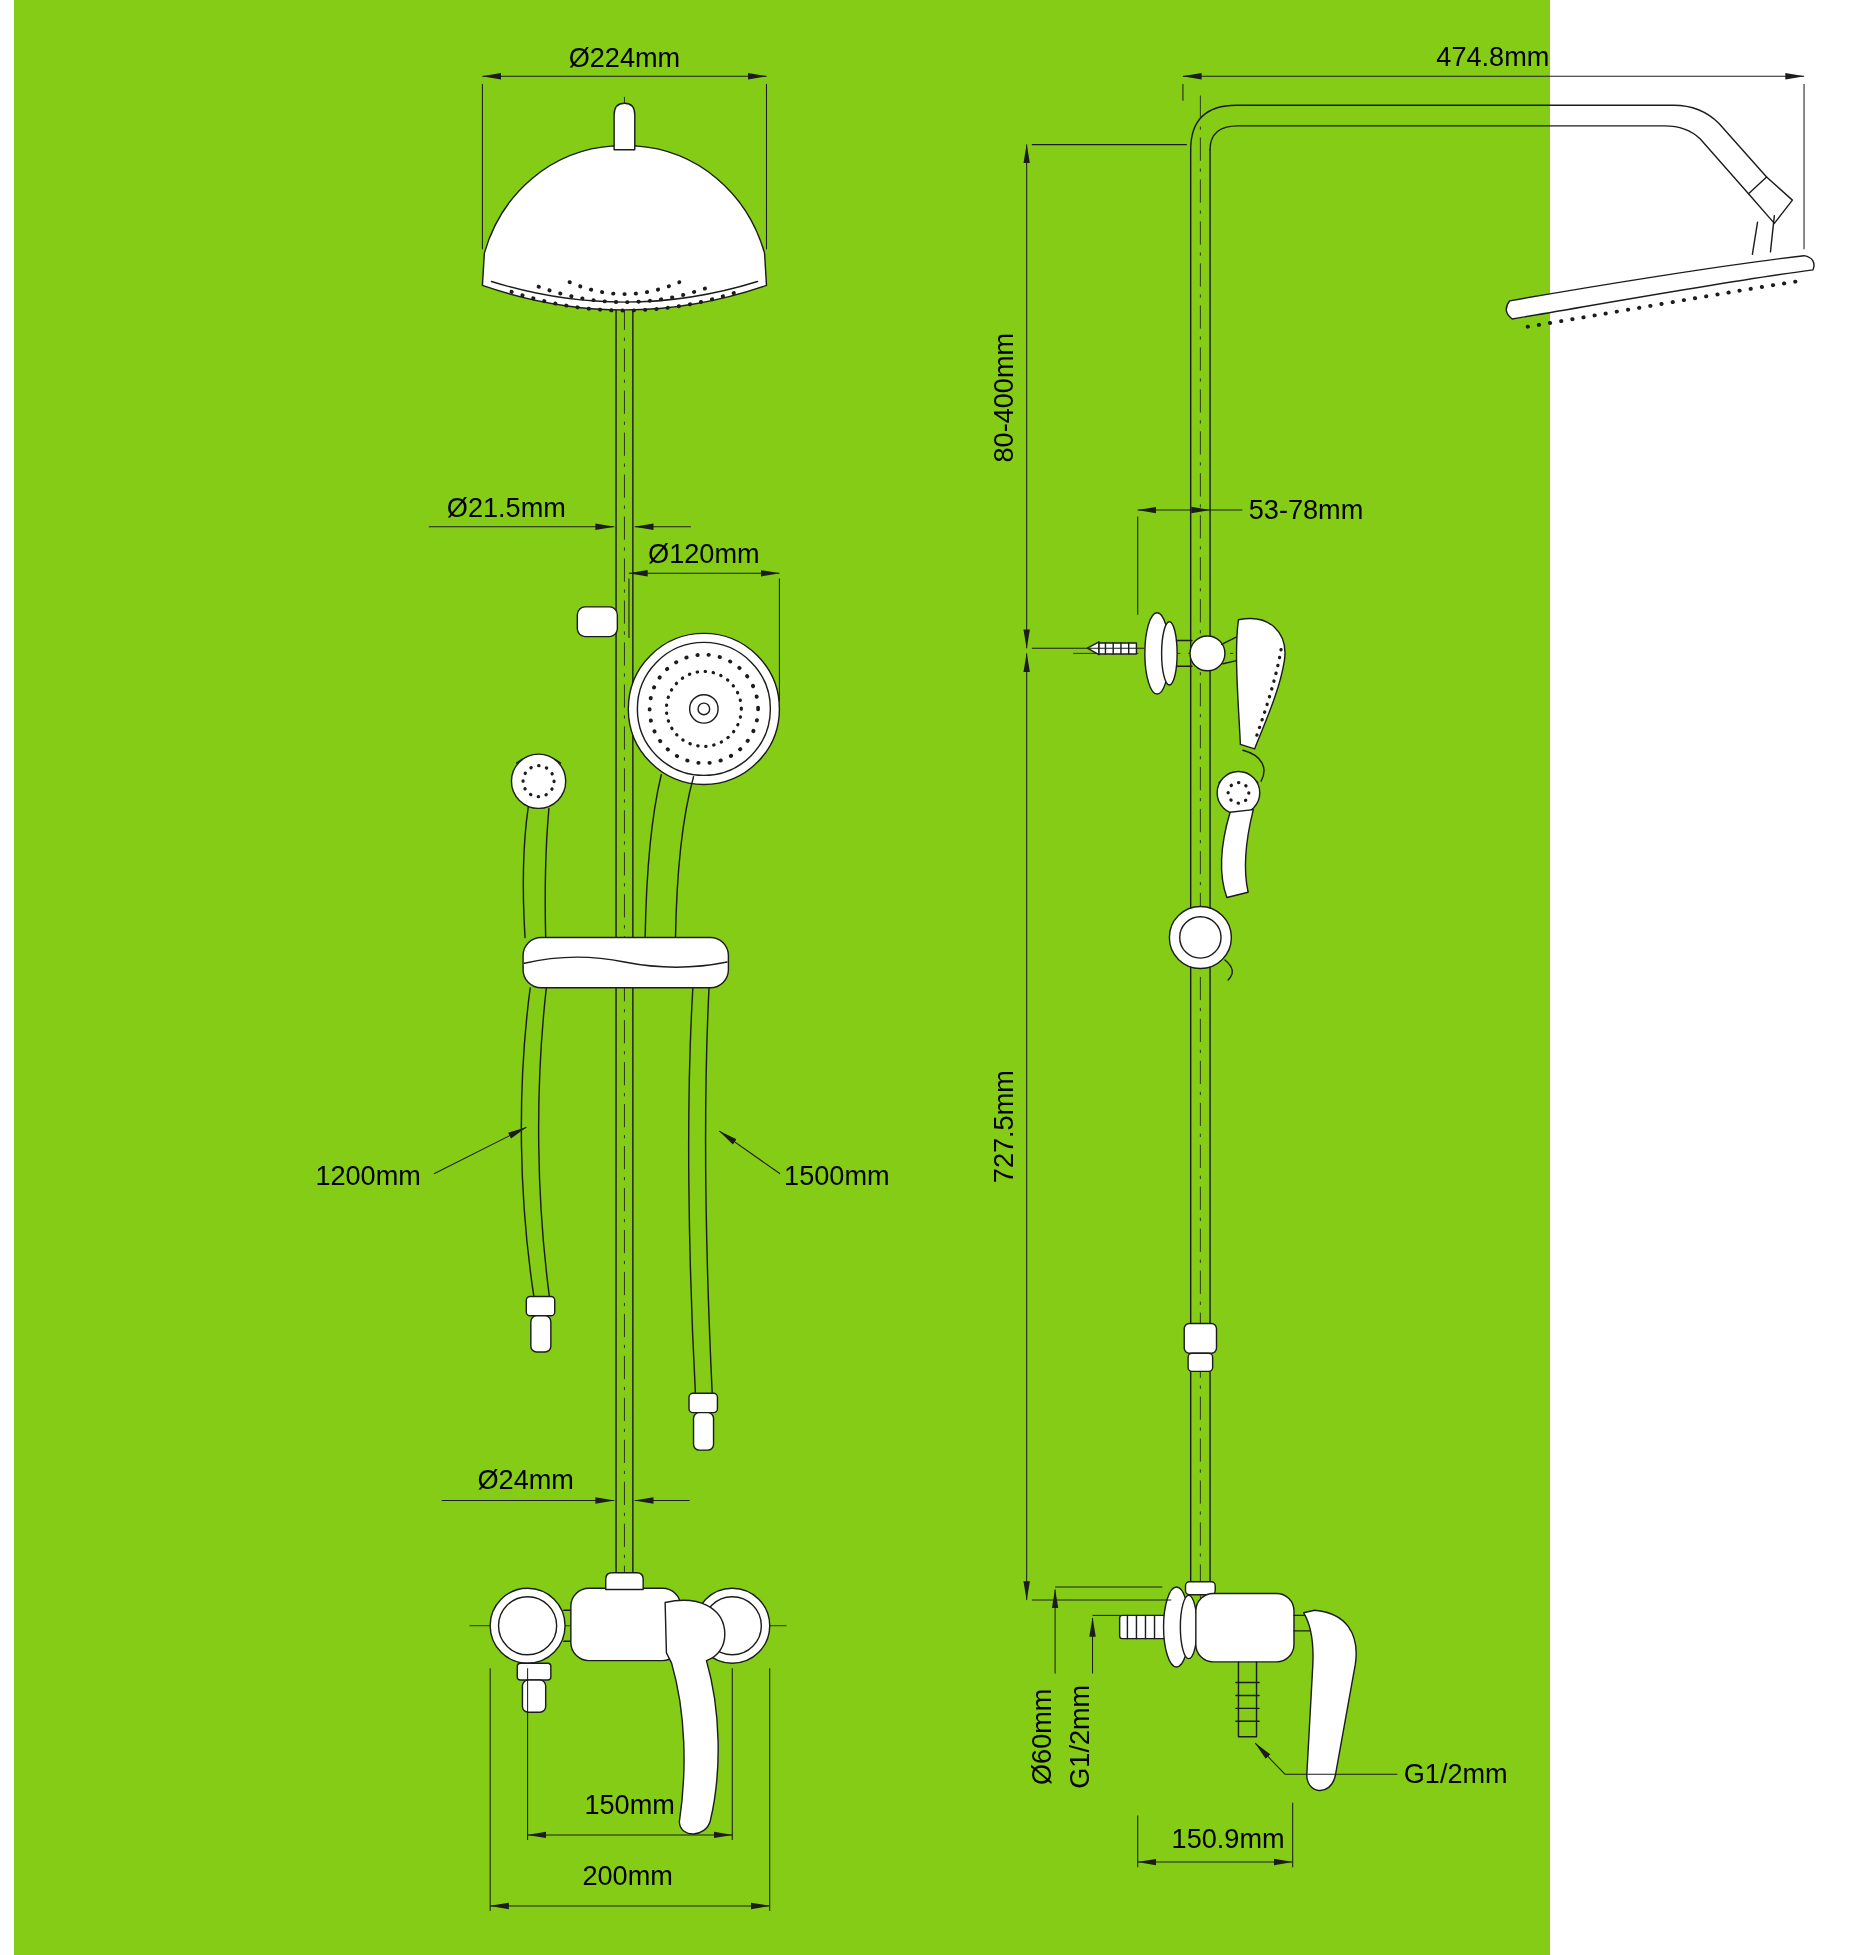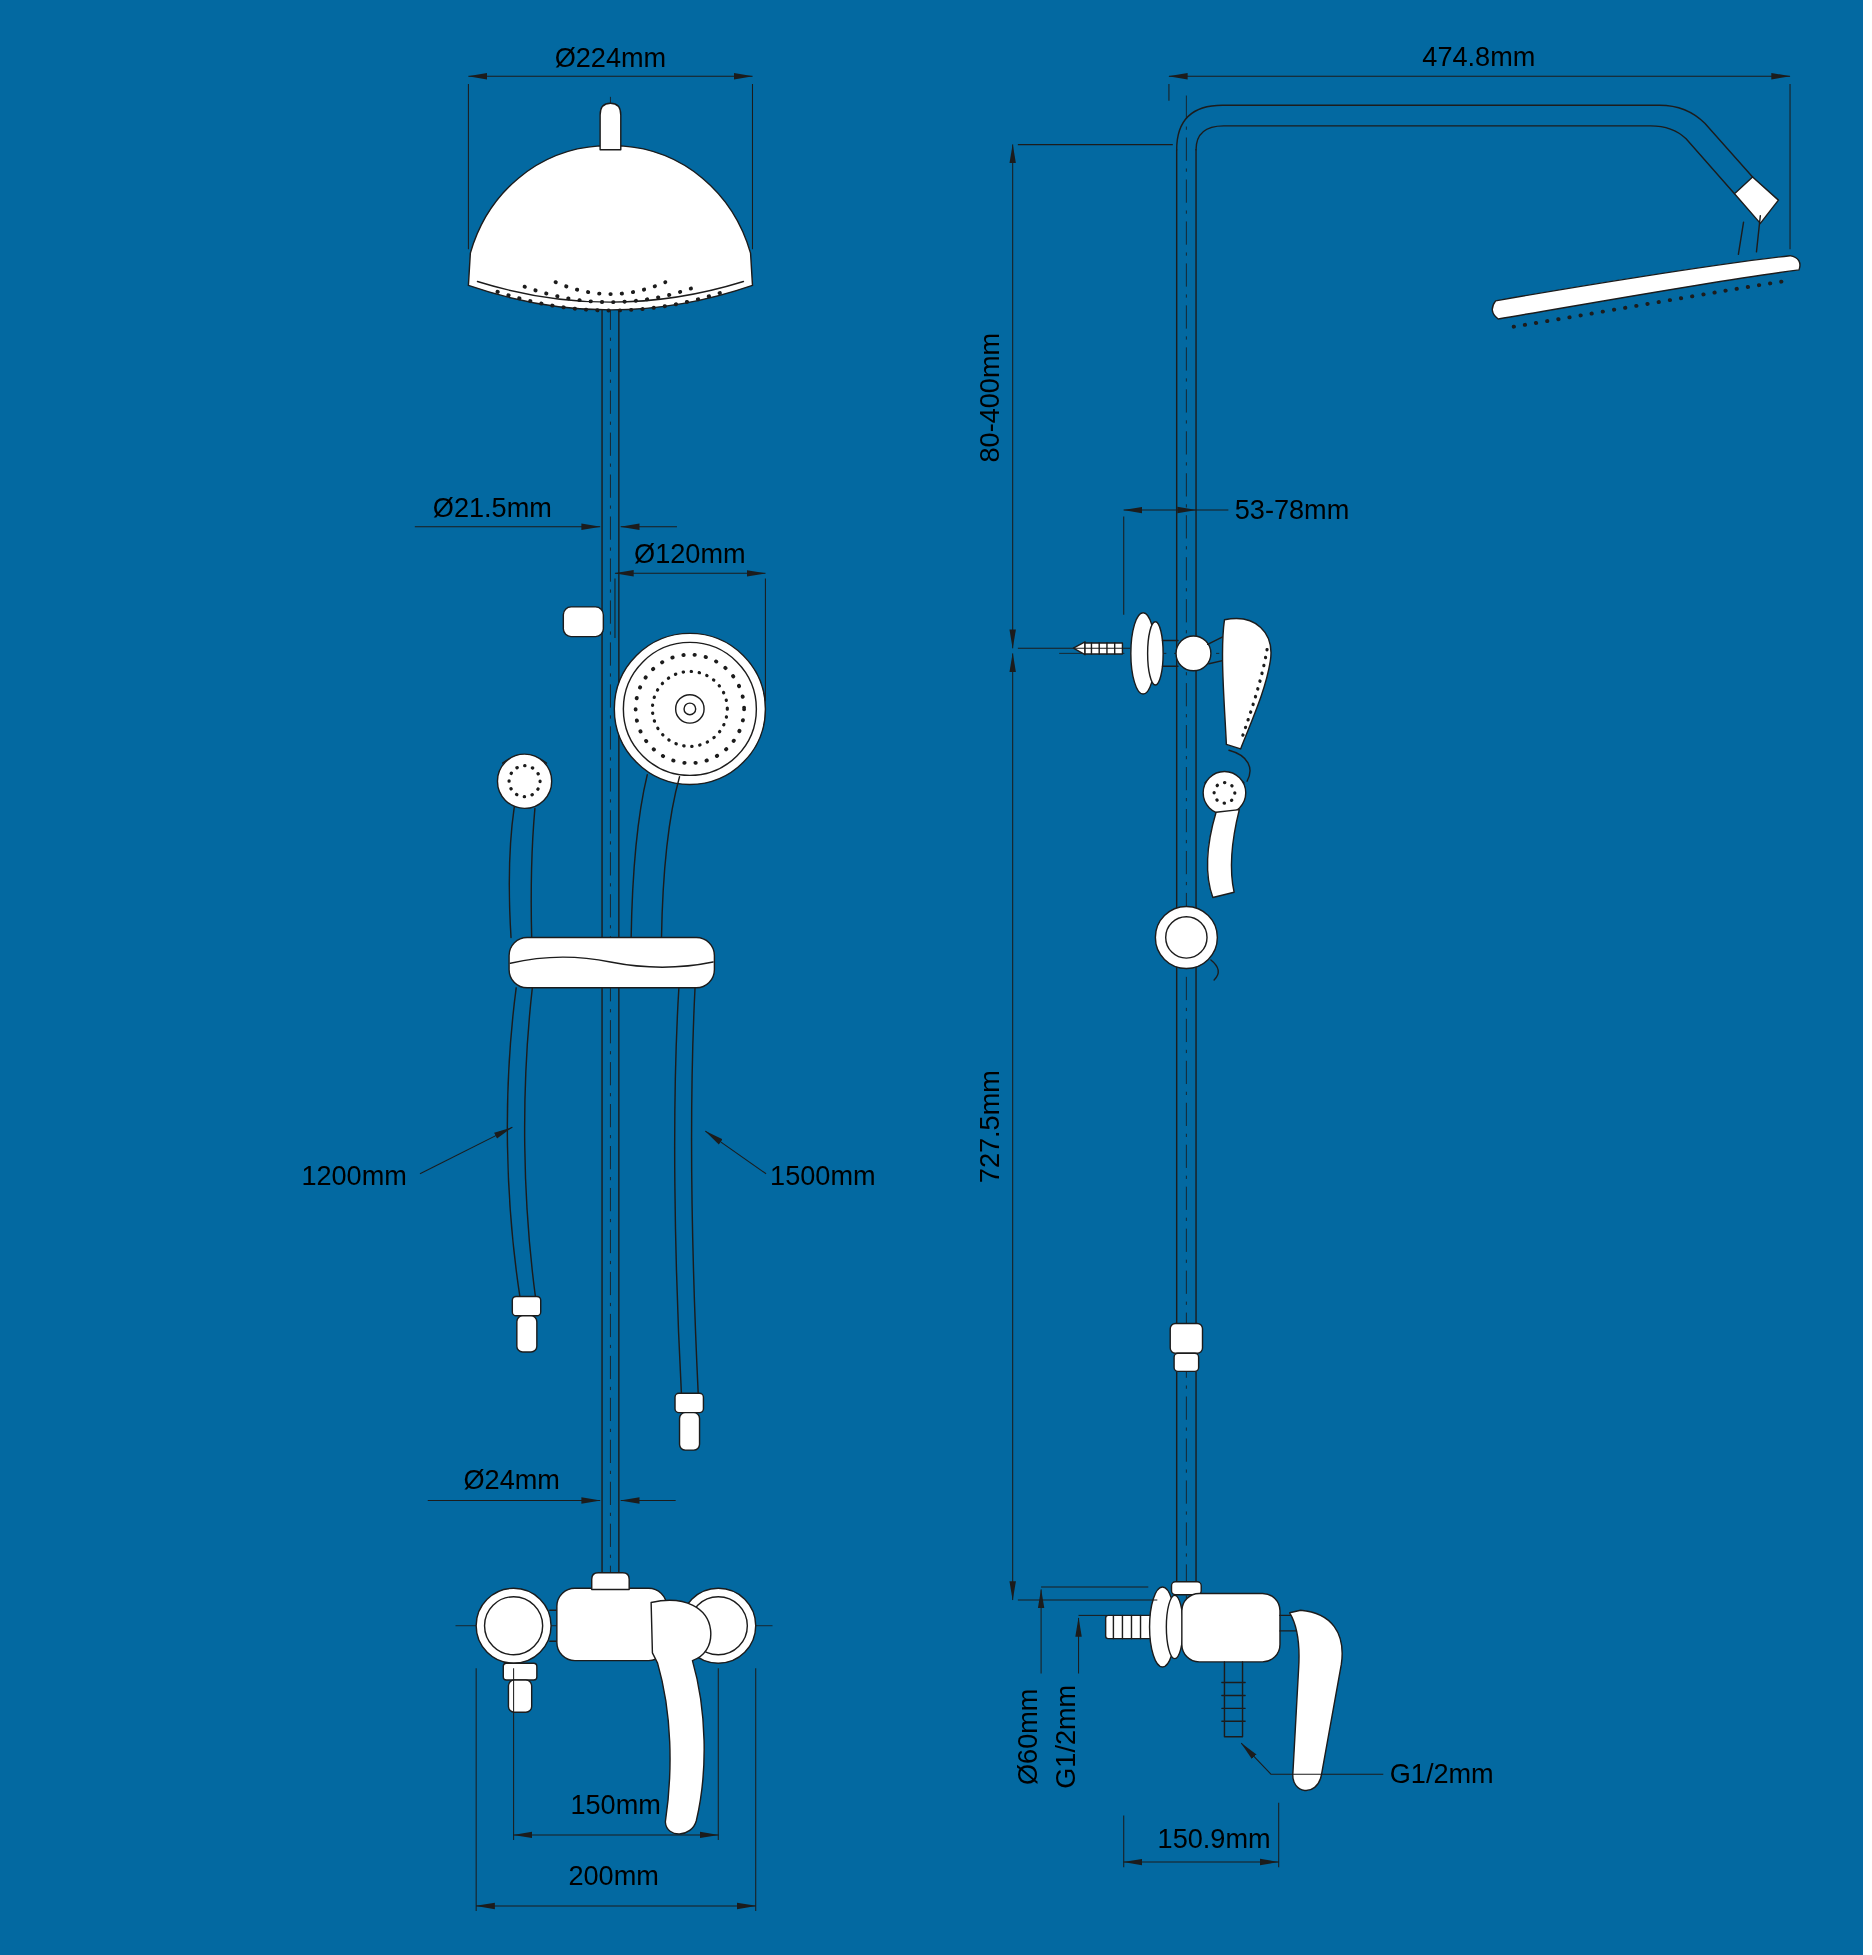--- a/index.html
+++ b/index.html
@@ -1,16 +1,16 @@
 <!DOCTYPE html>
 <html style="font-size:10.3px"><head>
 <meta charset="utf-8">
 <style>
   html,body{margin:0;padding:0;background:#fff;}
-  .page{position:relative;width:1863px;height:1955px;background:#0369a1;font-family:"Liberation Sans",sans-serif;}
+  .page{position:relative;width:1536px;height:1955px;background:#84cc16;font-family:"Liberation Sans",sans-serif;margin-left:14px;}
   svg{display:block;}
   .ln{fill:none;stroke:#1c1c1c;stroke-width:2.2;stroke-linecap:round;}
   .lnw{fill:#ffffff;stroke:#1c1c1c;stroke-width:2.2;stroke-linejoin:round;}
   .dim{fill:none;stroke:#1c1c1c;stroke-width:1.6;}
   .cl{fill:none;stroke:#1c1c1c;stroke-width:1.3;stroke-dasharray:36 12 5 12;}
   .dot{fill:none;stroke:#1c1c1c;stroke-width:6;stroke-linecap:round;stroke-dasharray:0.5 17;}
   .dots{fill:none;stroke:#1c1c1c;stroke-width:5;stroke-linecap:round;stroke-dasharray:0.5 12;}
   .lbl{font-family:"Liberation Sans",sans-serif;font-size:42px;fill:#000;text-anchor:middle;}
   .lbl-s{text-anchor:start;}
 </style>

